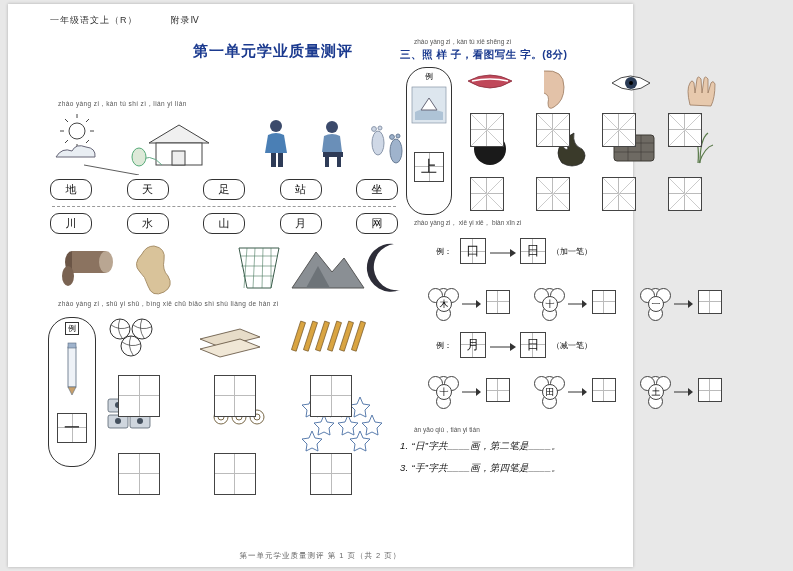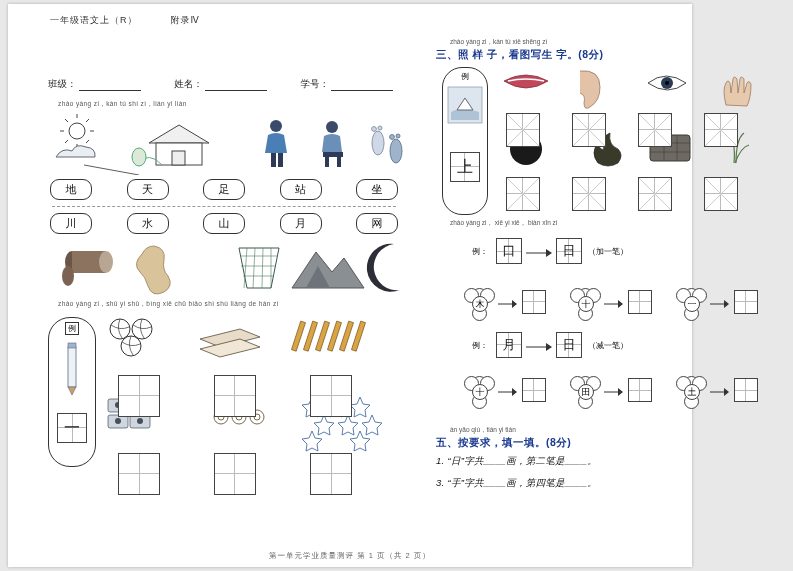--- a/index.html
+++ b/index.html
@@ -4,21 +4,21 @@
 <style>
   html,body{margin:0;padding:0;}
   body{
     width:793px;height:571px;
     background:#e8e8e8;
     font-family:"Liberation Sans","DejaVu Sans",sans-serif;
     overflow:hidden;
   }
   .page{
     position:absolute;left:8px;top:4px;
-    width:684px;height:563px;
+    width:625px;height:563px;
     background:#fff;
     box-shadow:0 0 3px rgba(0,0,0,.25);
   }
   .hdr{
     position:absolute;left:42px;top:10px;
     font-size:9px;color:#333;letter-spacing:1px;
   }
   .hdr span.sep{display:inline-block;width:26px;}
   .badge{
     position:absolute;left:38px;top:40px;
@@ -35,21 +35,21 @@
   }
   .infoline{
     position:absolute;left:40px;top:74px;width:345px;
     display:flex;justify-content:space-between;
     font-size:9.5px;color:#222;
   }
   .infoline .it{display:flex;align-items:flex-end;}
   .infoline .ul{display:inline-block;width:62px;border-bottom:1px solid #333;height:11px;margin-left:2px;}
 
   .col-left{position:absolute;left:36px;top:96px;width:360px;}
-  .col-right{position:absolute;left:428px;top:34px;width:340px;}
+  .col-right{position:absolute;left:392px;top:34px;width:340px;}
 
   .pinyin{font-size:6.5px;color:#555;letter-spacing:.4px;margin-left:14px;}
   .qtitle{font-size:10.5px;font-weight:bold;color:#1b3a8f;margin-top:1px;letter-spacing:.5px;}
   .qtitle.black{color:#111;}
 
   
   .tz{
     box-sizing:border-box;
     border:1px solid #444;
     position:relative;
@@ -126,35 +126,22 @@
 <body>
 
 <div class="page">
 
   <div class="hdr">
     <span>一年级语文上（R）</span>
     <span class="sep"></span>
     <span>附录Ⅳ</span>
   </div>
 
-
-  <div class="infoline">
-    <div class="it">
-      <span>班级：</span>
-        <span class="ul"></span>
-    </div>
-    <div class="it">
-      <span>姓名：</span>
-        <span class="ul"></span>
-    </div>
-    <div class="it">
-      <span>学号：</span>
-        <span class="ul"></span>
-    </div>
-  </div>
+  <div class="title">第一单元学业质量测评</div>
+
 
   <div class="col-left">
 
     <div class="pinyin">zhào yàng zi，kàn tú shí zì，lián yi lián</div>
 
     <div class="q1img">
       <svg width="360" height="62" viewBox="0 0 360 62">
 
         <g>
           <circle cx="33" cy="18" r="8" fill="none" stroke="#444" stroke-width="1"></circle>
@@ -526,21 +513,20 @@
         <div class="c">土</div>
       </div>
       <svg width="20" height="8" style="position:absolute;left:274px;top:12px">
           <line x1="0" y1="4" x2="14" y2="4" stroke="#333"></line>
           <path d="M14 0 l5 4 l-5 4 z" fill="#333"></path>
         </svg>
       <div class="tz" style="position:absolute;left:298px;top:2px;width:24px;height:24px"></div>
     </div>
 
     <div class="rcol-pinyin" style="margin-top:10px">àn yāo qiú，tián yi tián</div>
-    <div class="qtitle">五、按要求，填一填。(8分)</div>
 
     <div class="q5list">
       <div class="q5item">1. “日”字共____画，第二笔是____。</div>
       <div class="q5item">3. “手”字共____画，第四笔是____。</div>
     </div>
   </div>
 
   <div class="footer">第一单元学业质量测评  第 1 页（共 2 页）</div>
 </div>
 

